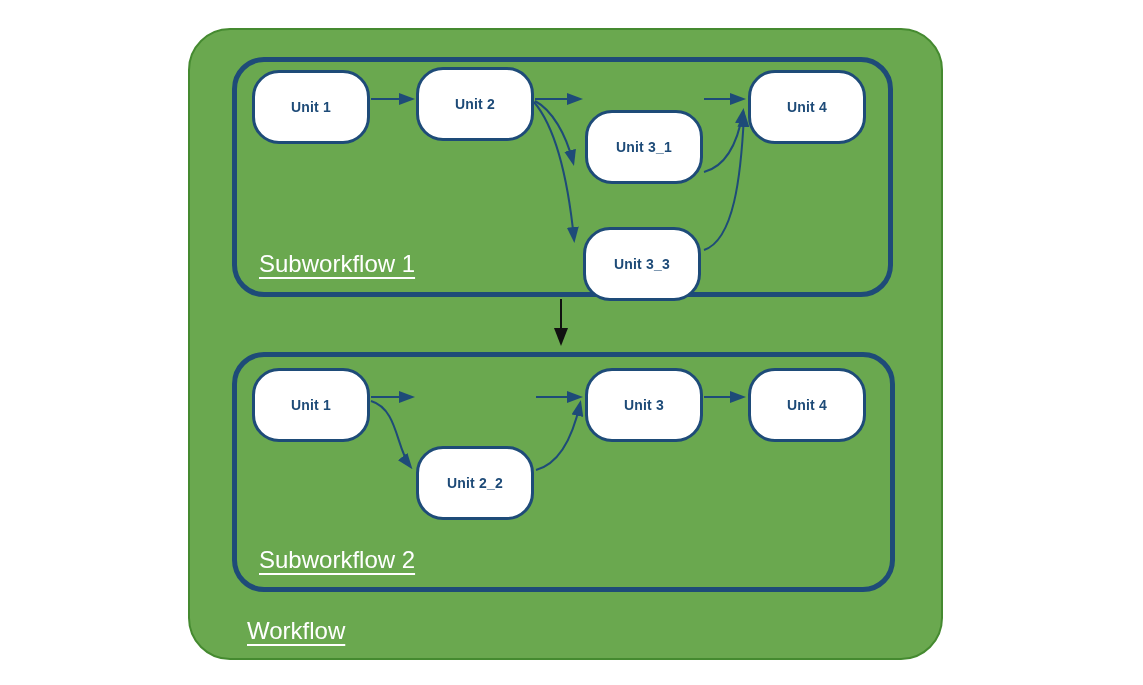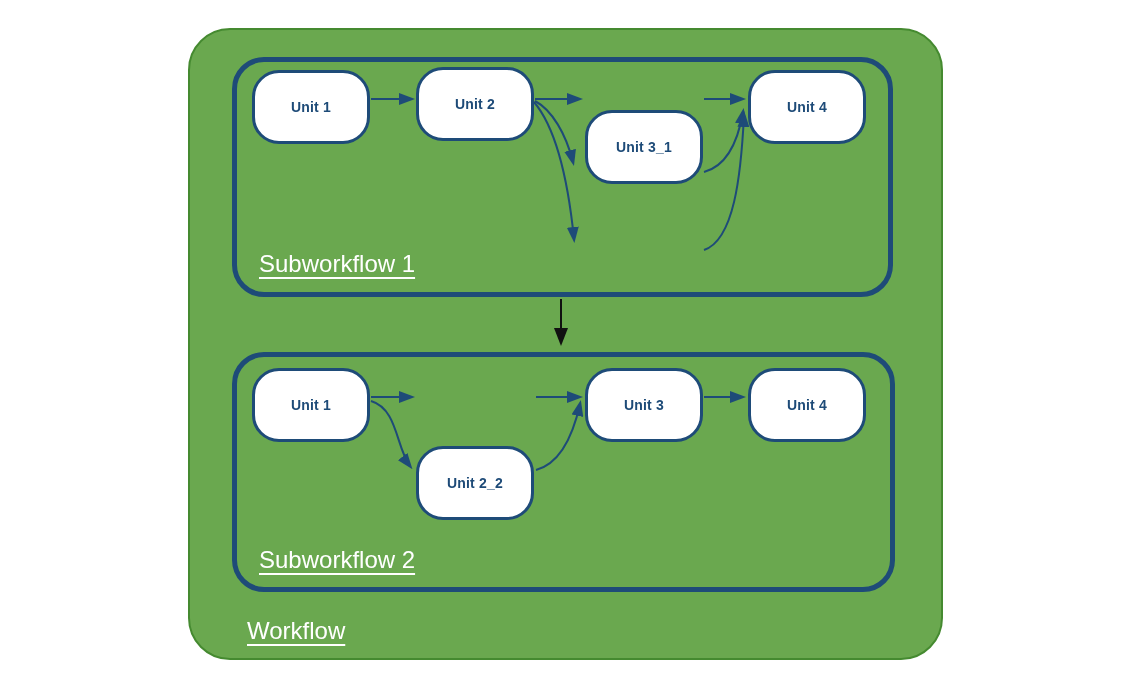--- a/index.html
+++ b/index.html
@@ -117,20 +117,21 @@
     <path class="edge" d="M 371 397 L 411 397" marker-end="url(#arrowNavy)"></path>
     <path class="edge" d="M 371 401 C 398 409, 396 448, 410 466" marker-end="url(#arrowNavy)"></path>
     <path class="edge" d="M 536 397 L 579 397" marker-end="url(#arrowNavy)"></path>
     <path class="edge" d="M 536 470 C 562 463, 574 431, 580 404" marker-end="url(#arrowNavy)"></path>
     <path class="edge" d="M 704 397 L 742 397" marker-end="url(#arrowNavy)"></path>
   </svg>
 
   <div class="node" style="left:252px; top:70px;">Unit 1</div>
   <div class="node" style="left:416px; top:67px;">Unit 2</div>
   <div class="node" style="left:585px; top:70px;margin-top:40px;">Unit 3_1</div>
+  <div class="node" style="left:583px; top:227px;">Unit 3_3</div>
   <div class="node" style="left:748px; top:70px;">Unit 4</div>
 
   <div class="node" style="left:252px; top:368px;">Unit 1</div>
   <div class="node" style="left:416px; top:446px;">Unit 2_2</div>
   <div class="node" style="left:585px; top:368px;">Unit 3</div>
   <div class="node" style="left:748px; top:368px;">Unit 4</div>
 
   <div class="zone-label" style="left:259px; top:250px;">Subworkflow 1</div>
   <div class="zone-label" style="left:259px; top:546px;">Subworkflow 2</div>
   <div class="zone-label" style="left:247px; top:617px;">Workflow</div>

